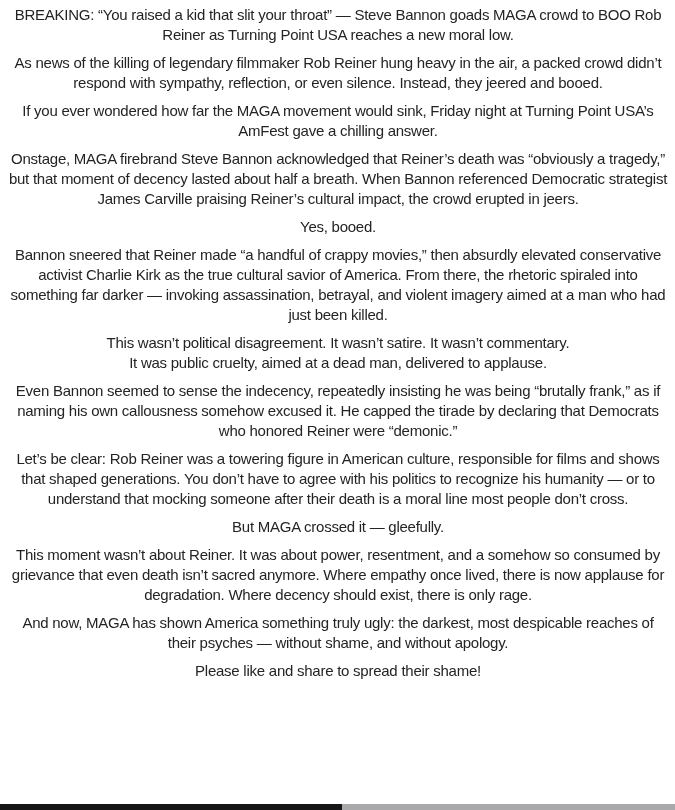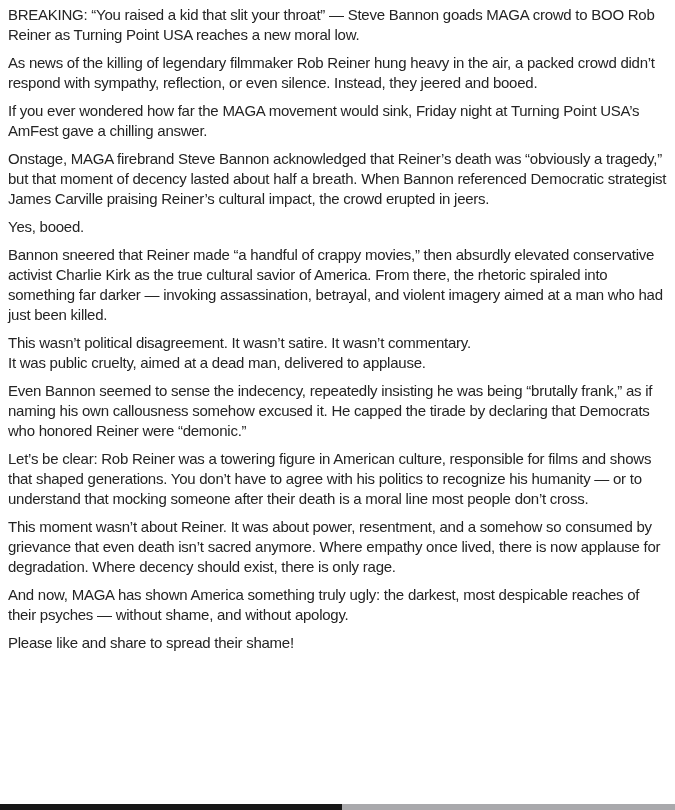--- a/index.html
+++ b/index.html
@@ -9,20 +9,21 @@
     background: #ffffff;
     overflow: hidden;
     position: relative;
     font-family: "Liberation Sans", sans-serif;
   }
   .post {
     position: absolute;
     top: 5px;
     left: 8px;
     right: 7px;
+    text-align: center;
   }
   .post p {
     margin: 0 0 8px 0;
     font-size: 15px;
     line-height: 20px;
     letter-spacing: -0.25px;
     color: #242424;
     white-space: pre-line;
   }
   .hscrollbar {
@@ -49,20 +50,21 @@
   <p>BREAKING: “You raised a kid that slit your throat” — Steve Bannon goads MAGA crowd to BOO Rob Reiner as Turning Point USA reaches a new moral low.</p>
   <p>As news of the killing of legendary filmmaker Rob Reiner hung heavy in the air, a packed crowd didn’t respond with sympathy, reflection, or even silence. Instead, they jeered and booed.</p>
   <p>If you ever wondered how far the MAGA movement would sink, Friday night at Turning Point USA’s AmFest gave a chilling answer.</p>
   <p>Onstage, MAGA firebrand Steve Bannon acknowledged that Reiner’s death was “obviously a tragedy,” but that moment of decency lasted about half a breath. When Bannon referenced Democratic strategist James Carville praising Reiner’s cultural impact, the crowd erupted in jeers.</p>
   <p>Yes, booed.</p>
   <p>Bannon sneered that Reiner made “a handful of crappy movies,” then absurdly elevated conservative activist Charlie Kirk as the true cultural savior of America. From there, the rhetoric spiraled into something far darker — invoking assassination, betrayal, and violent imagery aimed at a man who had just been killed.</p>
   <p>This wasn’t political disagreement. It wasn’t satire. It wasn’t commentary.
 It was public cruelty, aimed at a dead man, delivered to applause.</p>
   <p>Even Bannon seemed to sense the indecency, repeatedly insisting he was being “brutally frank,” as if naming his own callousness somehow excused it. He capped the tirade by declaring that Democrats who honored Reiner were “demonic.”</p>
   <p>Let’s be clear: Rob Reiner was a towering figure in American culture, responsible for films and shows that shaped generations. You don’t have to agree with his politics to recognize his humanity — or to understand that mocking someone after their death is a moral line most people don’t cross.</p>
+  <p>But MAGA crossed it — gleefully.</p>
   <p>This moment wasn’t about Reiner. It was about power, resentment, and a somehow so consumed by grievance that even death isn’t sacred anymore. Where empathy once lived, there is now applause for degradation. Where decency should exist, there is only rage.</p>
   <p>And now, MAGA has shown America something truly ugly: the darkest, most despicable reaches of their psyches — without shame, and without apology.</p>
   <p>Please like and share to spread their shame!</p>
 </main>
 
 <div class="hscrollbar">
   <div class="hscrollbar-thumb"></div>
 </div>
 
 </body></html>

